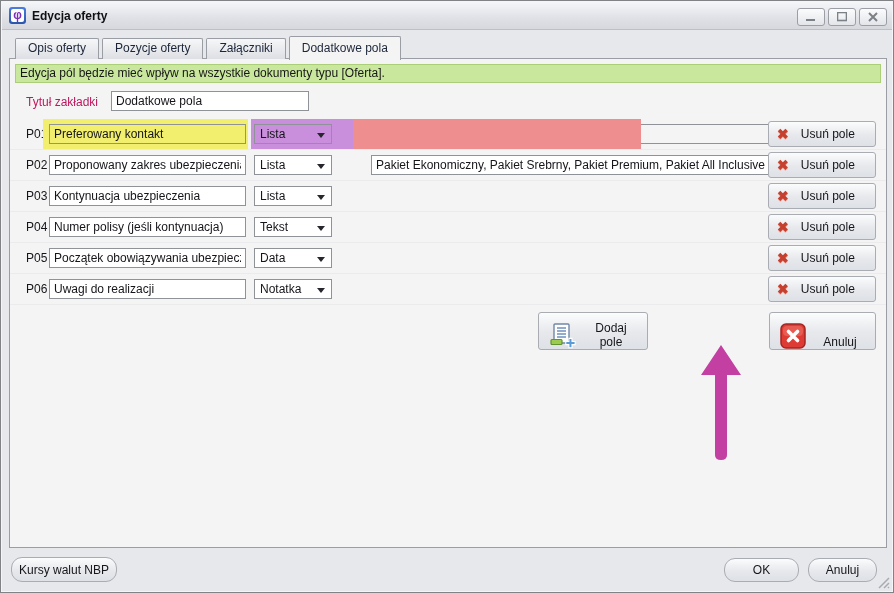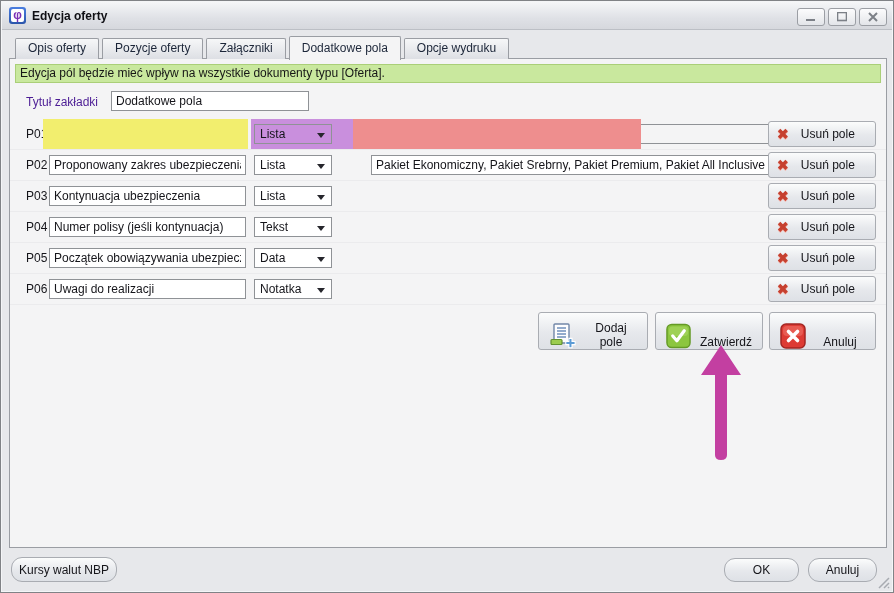--- a/index.html
+++ b/index.html
@@ -53,21 +53,21 @@
   
   .panel {
     position:absolute; left:8px; top:57px; width:878px; height:490px;
     background:#f4f4f5; border:1px solid #9a9da3;
   }
   .banner {
     position:absolute; left:5px; top:5px; width:866px; height:19px;
     background:#c9e89e; border:1px solid #aacf78;
     line-height:17px; padding-left:4px; color:#161616;
   }
-  .lbl { position:absolute; color:#4c1d95; }
+  .lbl { position:absolute; color:#be185d; }
   .tbox {
     position:absolute; height:20px; border:1px solid #8f9296; background:#fff;
     font-family:"Liberation Sans", sans-serif; font-size:12px; color:#15151a;
     padding:0 4px; outline:none;
   }
   
   .rows { position:absolute; left:0; top:60px; width:876px; }
   .frow { position:relative; height:31px; border-bottom:1px solid #ebebed; }
   .frow .rid { position:absolute; left:16px; top:0; line-height:30px; }
   .frow .name-box { left:39px; top:5px; width:197px; }
@@ -141,36 +141,36 @@
         <path d="M1 1 L9 9 M9 1 L1 9" stroke="#7c8087" stroke-width="2"></path>
       </svg>
   </div>
 </div>
 
 <div class="tabs">
   <div class="tab">Opis oferty</div>
   <div class="tab">Pozycje oferty</div>
   <div class="tab">Załączniki</div>
   <div class="tab active">Dodatkowe pola</div>
-  <div class="tab">Opcje wydruku</div>
 </div>
 
 <div class="panel">
   <div class="banner">Edycja pól będzie mieć wpływ na wszystkie dokumenty typu [Oferta].</div>
 
   <div class="lbl" style="left:16px; top:36px;">Tytuł zakładki</div>
   <input class="tbox" style="left: 101px; top: 32px; width: 198px;" value="Dodatkowe pola">
 
   <div class="rows">
 
     <div class="frow">
       <div class="hl" style="left:33px; width:205px; background:#f2ee6e;"></div>
       <div class="hl" style="left:241px; width:103px; background:#c98fdd;"></div>
       <div class="hl" style="left:343px; width:288px; background:#ee8e8e;"></div>
       <span class="rid">P01</span>
+      <input class="tbox name-box on-hl" value="Preferowany kontakt" style="">
       <div class="combo on-hl" style="background:transparent;">
         <span>Lista</span>
         <span class="arrow"></span>
       </div>
       <input class="tbox val-box" style="background: transparent;" value="Osobiście, Mail, Telefon, Czat on line">
       <div class="del-btn">
         <span class="x-ico">✖</span>
         <span class="dlbl">Usuń pole</span>
       </div>
     </div>
@@ -248,28 +248,20 @@
       <line x1="8" y1="6" x2="17" y2="6" stroke="#5a7fb0" stroke-width="1.3"></line>
       <line x1="8" y1="9" x2="17" y2="9" stroke="#5a7fb0" stroke-width="1.3"></line>
       <line x1="8" y1="12" x2="17" y2="12" stroke="#5a7fb0" stroke-width="1.3"></line>
       <line x1="8" y1="15" x2="17" y2="15" stroke="#5a7fb0" stroke-width="1.3"></line>
       <rect x="2" y="17.5" width="11" height="5" rx="1" fill="#9ccc4f" stroke="#639231" stroke-width="1.2"></rect>
       <path d="M19 15 h4 v4 h4 v4 h-4 v4 h-4 v-4 h-4 v-4 h4 z" transform="scale(0.78) translate(6.5,6)" fill="#5b9bd5" stroke="#fff" stroke-width="1.4"></path>
     </svg>
     <span class="albl">Dodaj pole</span>
   </div>
 
-  <div class="act-btn" id="btn-confirm">
-    <svg width="26" height="26" viewBox="0 0 26 26">
-      <rect x="1" y="1" width="24" height="24" rx="5" fill="#8cc63f" stroke="#649a25" stroke-width="1.5"></rect>
-      <rect x="3" y="3" width="20" height="10" rx="4" fill="#a5d65f" opacity="0.7"></rect>
-      <path d="M7 13 l4.3 5 L19 7.5" fill="none" stroke="#ffffff" stroke-width="3.4" stroke-linecap="round" stroke-linejoin="round"></path>
-    </svg>
-    <span class="albl">Zatwierdź</span>
-  </div>
 
   <div class="act-btn" id="btn-cancel">
     <svg width="26" height="26" viewBox="0 0 26 26">
       <rect x="1" y="1" width="24" height="24" rx="5" fill="#dd3b34" stroke="#a32622" stroke-width="1.5"></rect>
       <rect x="3" y="3" width="20" height="10" rx="4" fill="#ec6a60" opacity="0.7"></rect>
       <path d="M8.5 8.5 L17.5 17.5 M17.5 8.5 L8.5 17.5" stroke="#ffffff" stroke-width="3.6" stroke-linecap="round"></path>
     </svg>
     <span class="albl">Anuluj</span>
   </div>
 

